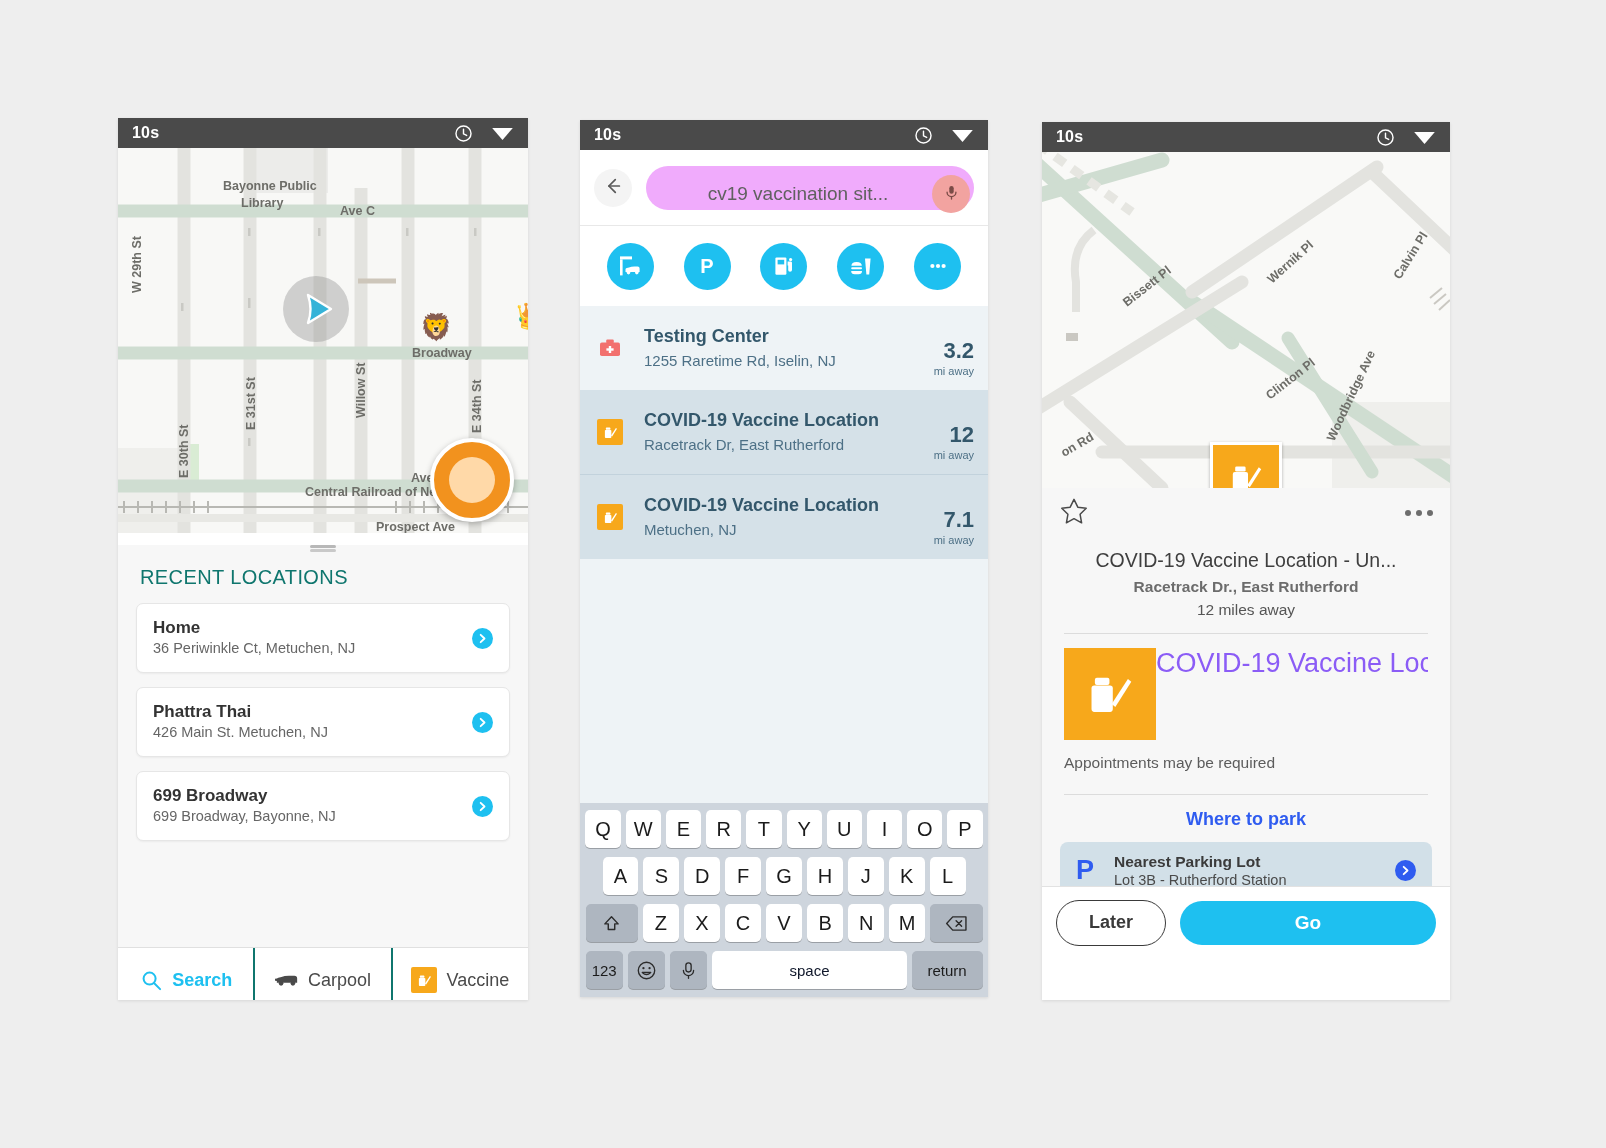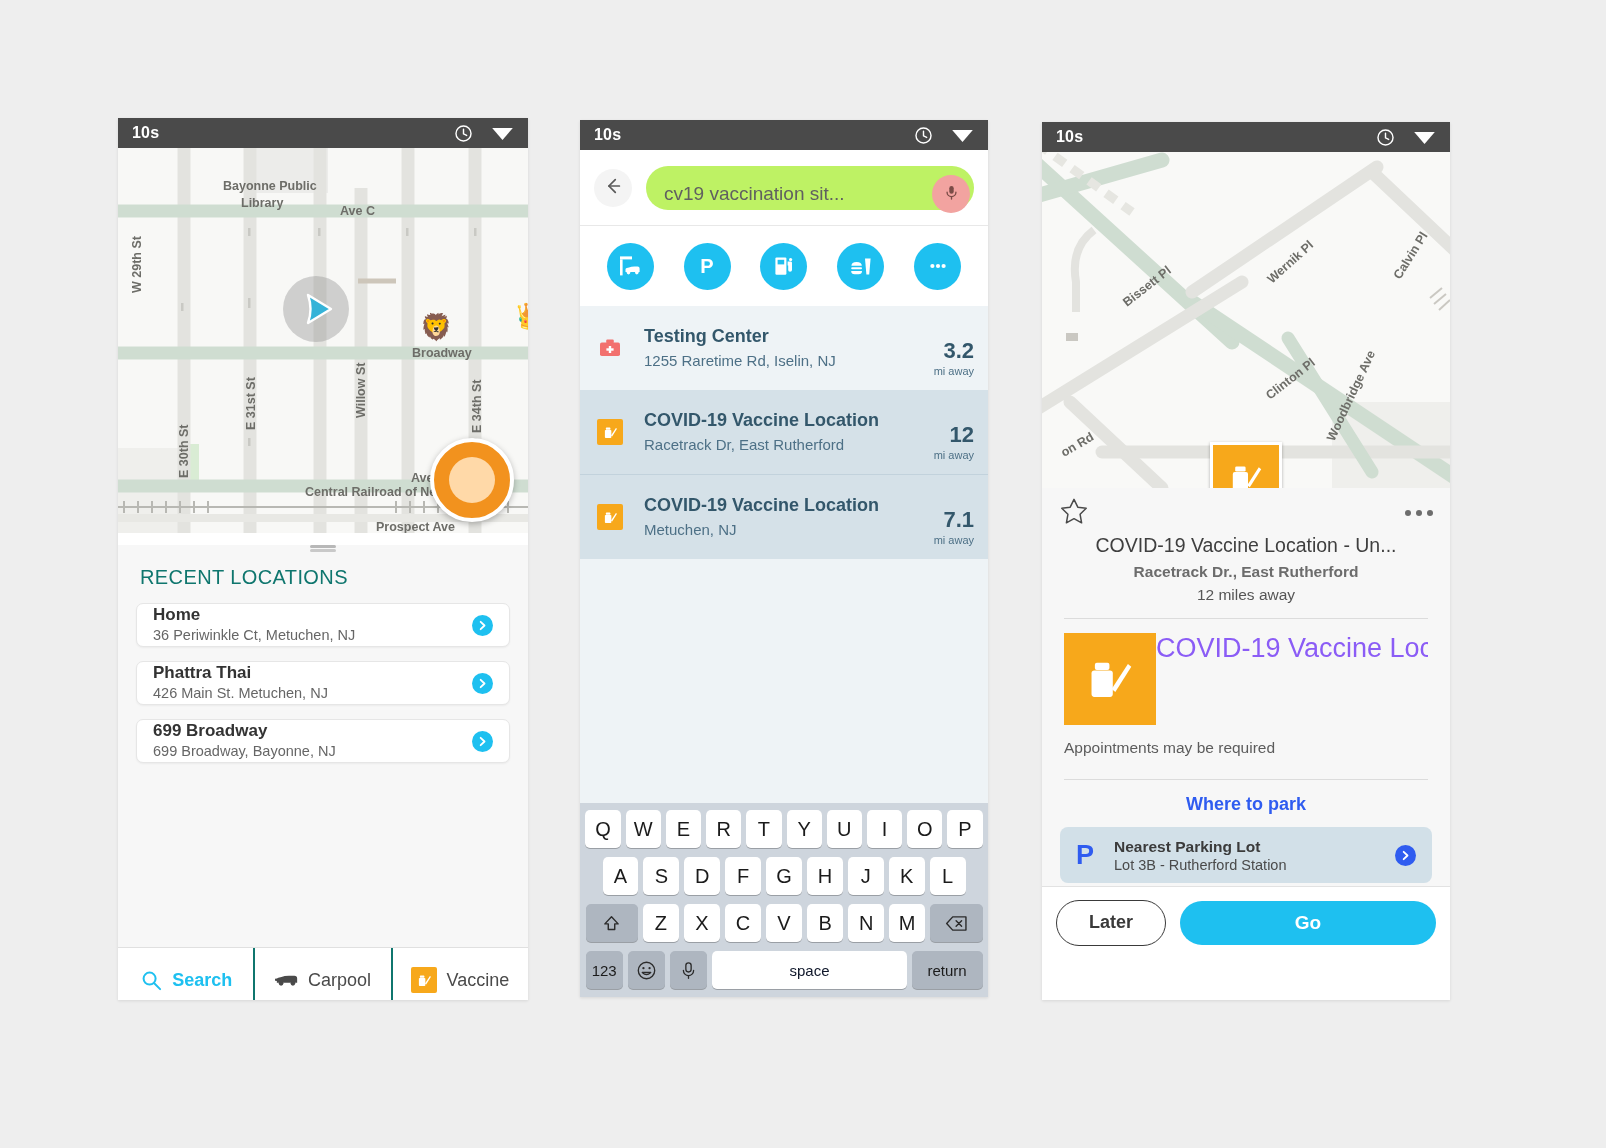--- a/index.html
+++ b/index.html
@@ -65,21 +65,21 @@
   .sheet-title {
     font-size: 20px; color: #0f766e; letter-spacing: .4px;
     padding: 14px 0 0 22px; font-weight: normal;
   }
   .rec-list { padding: 14px 18px 0 18px; }
   .rec-card {
     background: #ffffff;
     border: 1px solid #e6e6e6;
     border-radius: 7px;
     margin-bottom: 14px;
-    height: 44px;
+    height: 70px;
     display: flex; align-items: center;
     padding: 0 16px;
     box-sizing: border-box;
     box-shadow: 0 1px 2px rgba(0,0,0,0.05);
   }
   .rec-texts { flex: 1; min-width: 0; }
   .rec-name { font-size: 17px; font-weight: bold; color: #333333; line-height: 1.25; }
   .rec-addr { font-size: 14.5px; color: #666666; line-height: 1.35; margin-top: 1px; }
   .chev {
     width: 21px; height: 21px; border-radius: 50%;
@@ -116,23 +116,24 @@
     box-sizing: border-box;
     border-bottom: 1px solid #e8e8e8;
   }
   .backbtn {
     width: 38px; height: 38px; border-radius: 50%;
     background: #f4f4f4; flex: 0 0 auto;
     display:flex; align-items:center; justify-content:center;
   }
   .searchbox {
     flex: 1; margin-left: 14px; height: 44px;
-    background: #bef264; border-radius: 24px;
+    background: #f0abfc; border-radius: 24px;
     display:flex; align-items:center; padding: 13px 4px 0 18px;
     box-sizing: border-box;
+    text-align: center;
   }
   .searchtext {
     flex: 1; font-size: 19px; color: #606060;
     white-space: nowrap; overflow: hidden;
   }
   .micbtn {
     width: 38px; height: 38px; border-radius: 50%;
     background: #f2a3a0; flex: 0 0 auto;
     display:flex; align-items:center; justify-content:center;
   }
@@ -206,21 +207,21 @@
   .detail {
     position: relative; background: #f7f7f7;
     height: 470px; box-sizing: border-box;
   }
   .detail-top {
     display:flex; align-items:center; justify-content:space-between;
     padding: 10px 17px 0 17px; height: 40px; box-sizing:border-box;
   }
   .detail-title {
     text-align:center; font-size: 19.5px; color: #3f3f3f;
-    margin-top: 6px; padding: 0 14px;
+    margin-top: 21px; padding: 0 14px;
   }
   .detail-sub {
     text-align:center; font-size: 15.5px; color: #6c6c6c;
     font-weight: bold; margin-top: 6px;
   }
   .detail-dist {
     text-align:center; font-size: 15.5px; color: #565656; margin-top: 5px;
   }
   .hr { height:1px; background:#dcdcdc; margin: 14px 22px 0 22px; }
   .promo { display:flex; align-items:flex-start; padding: 14px 22px 0 22px; }

